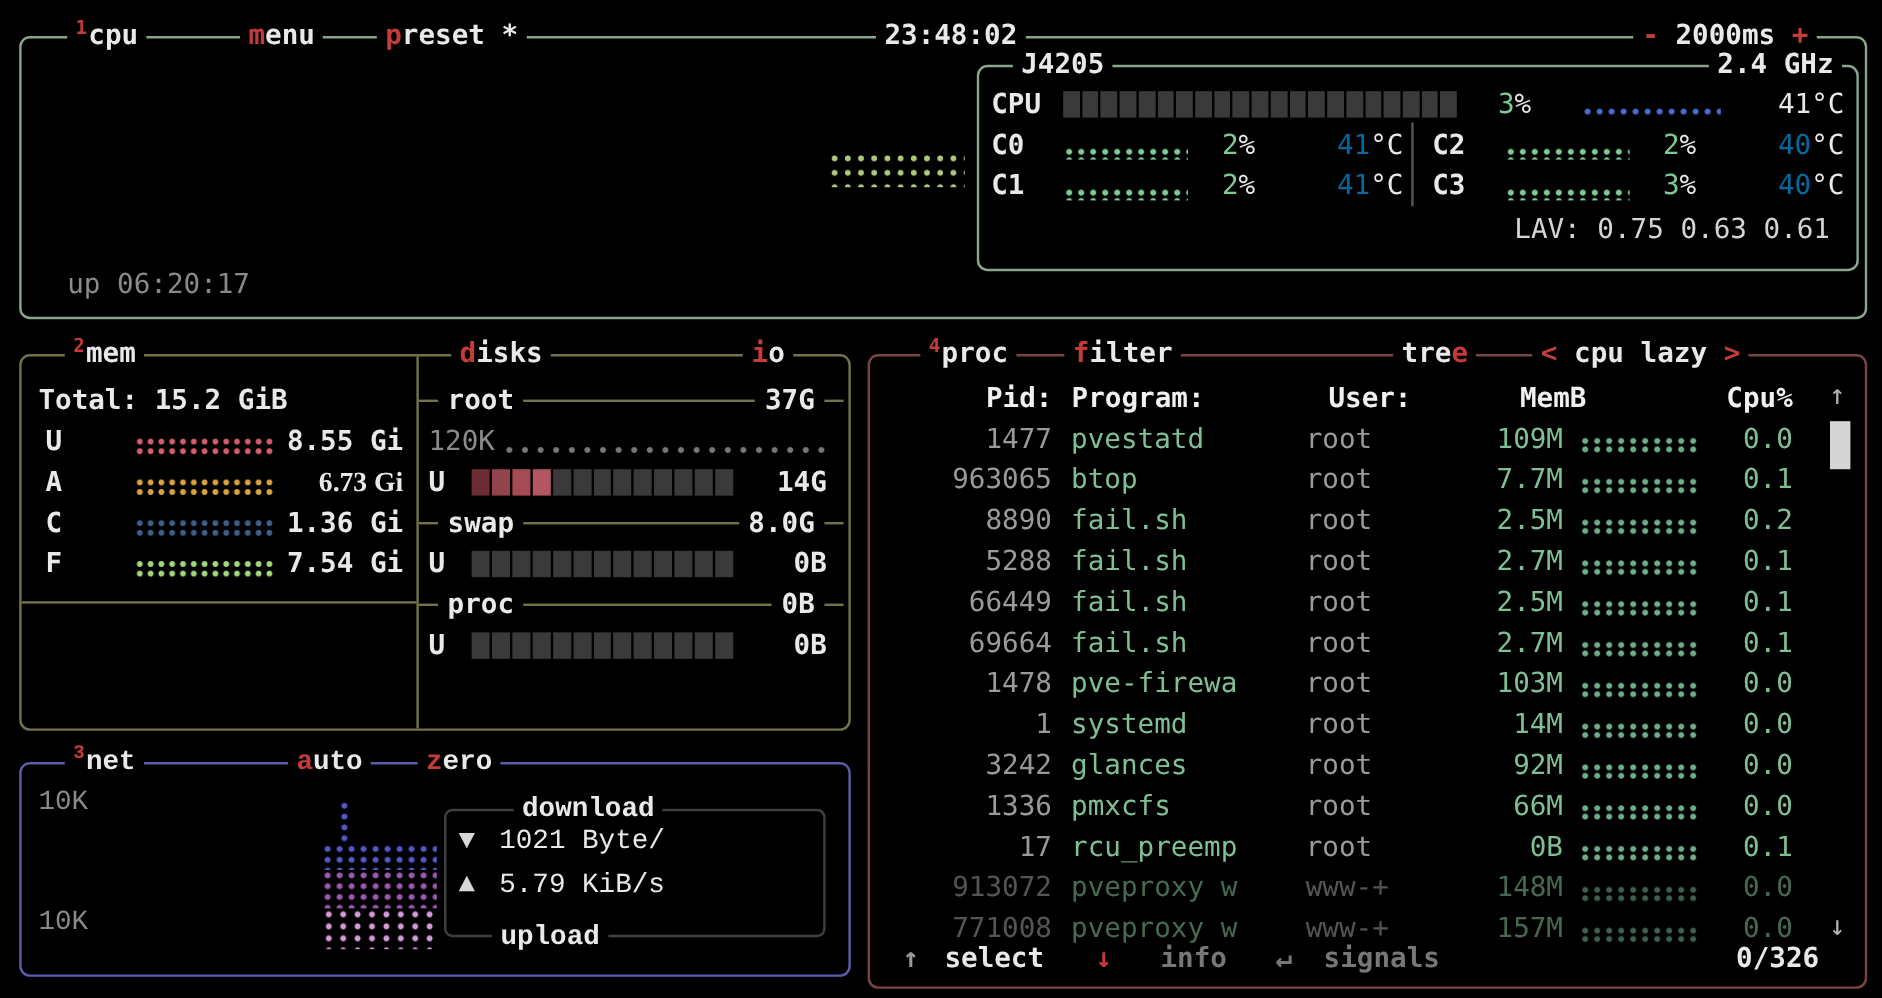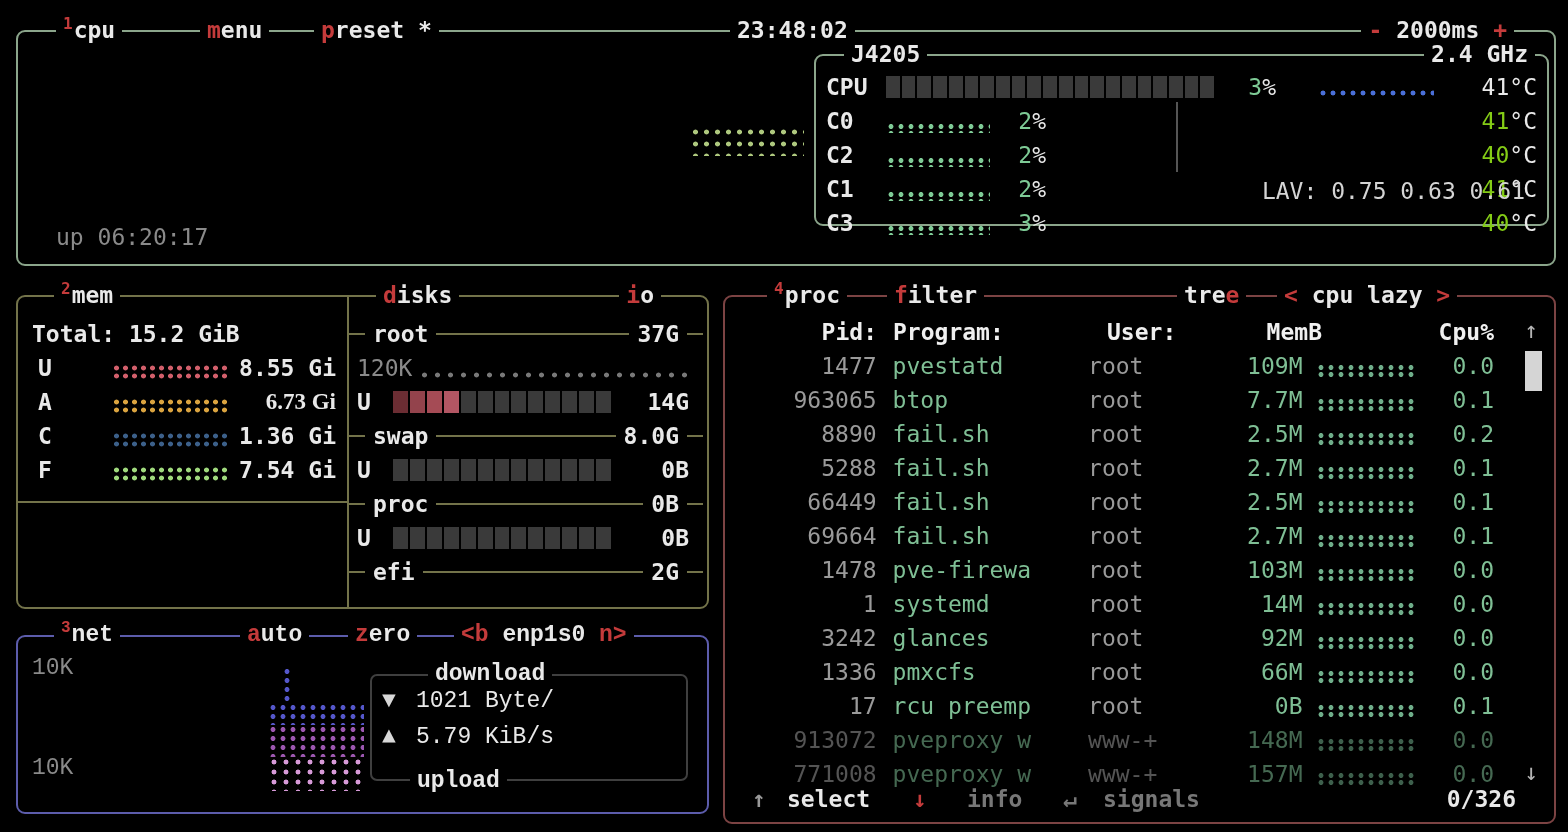--- a/index.html
+++ b/index.html
@@ -16,21 +16,21 @@
   .b-proc{border-color:#7c4343;}
   .b-inner{border-color:#8ba58b;}
   .b-gray{border-color:#3f3f3f;}
   .title{position:absolute;top:-17px;background:#000;padding:0 7px;white-space:nowrap;line-height:30px;}
   .title-b{position:absolute;bottom:-17px;background:#000;padding:0 7px;white-space:nowrap;line-height:30px;}
   .t-num{color:#c43b3b;font-size:16px;vertical-align:super;margin-right:1px;}
   .t-hot{color:#c43b3b;}
   .red{color:#c43b3b;}
   .gray{color:#8a8a8a;font-weight:400;}
   .green{color:#7ecb96;}
-  .blue{color:#84cc16;}
+  .blue{color:#0369a1;}
   .w4{font-weight:400;}
   .dots{background-image:radial-gradient(circle, var(--c) 2.1px, transparent 2.8px);background-size:9px 8px;}
   .dot-used{--c:#d25f6b;}
   .dot-avail{--c:#daa33f;}
   .dot-cache{--c:#3c608a;}
   .dot-free{--c:#9fd97c;}
   .dot-green{--c:#7ecb96;background-size:10px 7px;}
   .dot-gray{--c:#787878;background-size:13px 8px;}
   .dot-blue{--c:#4a6fd8;background-size:10px 8px;}
   .dot-cpu{--c:#aec87e;background-size:11px 12px;}
@@ -106,21 +106,21 @@
           <i></i>
           <i></i>
           <i></i>
           <i></i>
         </div>
       <span class="w4 rightal" style="width:62px;"><span class="green">3</span><span>%</span></span>
       <div class="dots dot-blue" style="width:116px;height:8px;margin-left:42px;margin-top:12px;"></div>
       <span class="w4" style="margin-left:auto;">41°C</span>
     </div>
 
-    <div class="abs" style="left:10px;top:48px;right:10px;display:grid;grid-template-columns:1fr;column-gap:24px;">
+    <div class="abs" style="left:10px;top:48px;right:10px;display:grid;grid-template-columns:1fr 1fr;column-gap:24px;">
 
         <div class="row34">
           <span style="width:46px;">C0</span>
           <div class="dots dot-green" style="width:104px;height:10px;margin-left:14px;margin-top:14px;"></div>
           <span class="w4 rightal" style="width:56px;"><span class="green">2</span><span>%</span></span>
           <span class="w4 rightal" style="margin-left:auto;"><span class="blue">41</span><span>°C</span></span>
         </div>
 
         <div class="row34">
           <span style="width:46px;">C2</span>
@@ -274,44 +274,32 @@
           <i></i>
           <i></i>
           <i></i>
           <i></i>
           <i></i>
           <i></i>
         </div>
       <span style="margin-left:auto;">0B</span>
     </div>
 
-    <div class="row34 abs" style="left:0;top:258px;right:0;">
-      <div class="hline" style="width:16px;"></div>
-      <span style="padding:0 8px;">efi</span>
-      <div class="hline" style="flex:1;"></div>
-      <span style="padding:0 8px;">2G</span>
-      <div class="hline" style="width:16px;"></div>
-    </div>
   </div>
 </div>
 
 <div class="box b-net" style="left:16px;top:635px;width:689px;height:175px;">
   <span class="title" style="left:36px;">
     <sup class="t-num">3</sup><span>net</span>
   </span>
   <span class="title" style="left:222px;">
     <span class="t-hot">a</span><span>uto</span>
   </span>
   <span class="title" style="left:330px;">
     <span class="t-hot">z</span><span>ero</span>
-  </span>
-  <span class="title" style="left:436px;">
-    <span class="red">&lt;b</span>
-    <span>enp1s0</span>
-    <span class="red">n&gt;</span>
   </span>
 
   <div class="abs gray" style="left:14px;top:18px;">10K</div>
   <div class="abs gray" style="left:14px;top:118px;">10K</div>
 
   <div class="abs dots dot-netblue" style="left:264px;top:30px;width:9px;height:38px;"></div>
   <div class="abs dots dot-netblue" style="left:250px;top:66px;width:96px;height:22px;"></div>
   <div class="abs dots dot-netpurple" style="left:250px;top:88px;width:96px;height:32px;"></div>
   <div class="abs dots dot-netpink" style="left:250px;top:120px;width:96px;height:34px;"></div>
 
@@ -329,21 +317,21 @@
   </div>
 </div>
 
 <div class="box b-proc" style="left:723px;top:295px;width:829px;height:525px;">
   <span class="title" style="left:42px;">
     <sup class="t-num">4</sup><span>proc</span>
   </span>
   <span class="title" style="left:162px;">
     <span class="t-hot">f</span><span>ilter</span>
   </span>
-  <span class="title" style="left:452px;text-align:right;">
+  <span class="title" style="left:436px;text-align:right;">
     <span>tre</span><span class="t-hot">e</span>
   </span>
   <span class="title" style="left:552px;">
     <span class="red">&lt;</span>
     <span>cpu lazy</span>
     <span class="red">&gt;</span>
   </span>
 
   <div class="prow phead abs" style="left:2px;top:18px;right:2px;">
     <span class="pid">Pid:</span>

